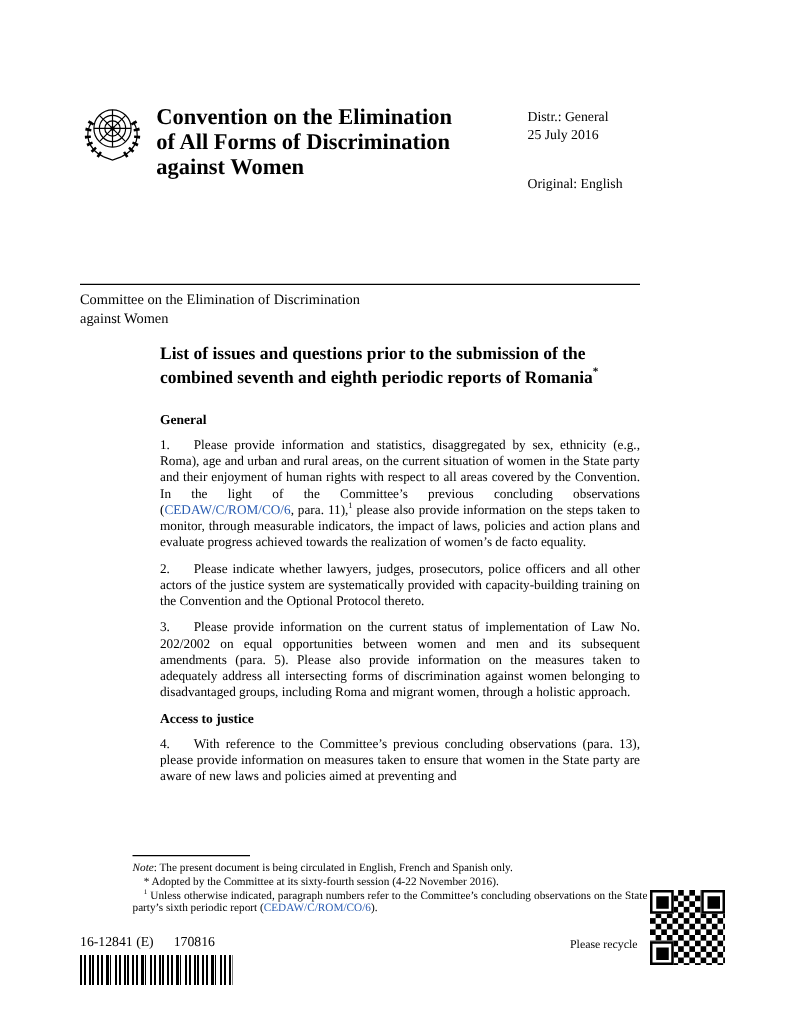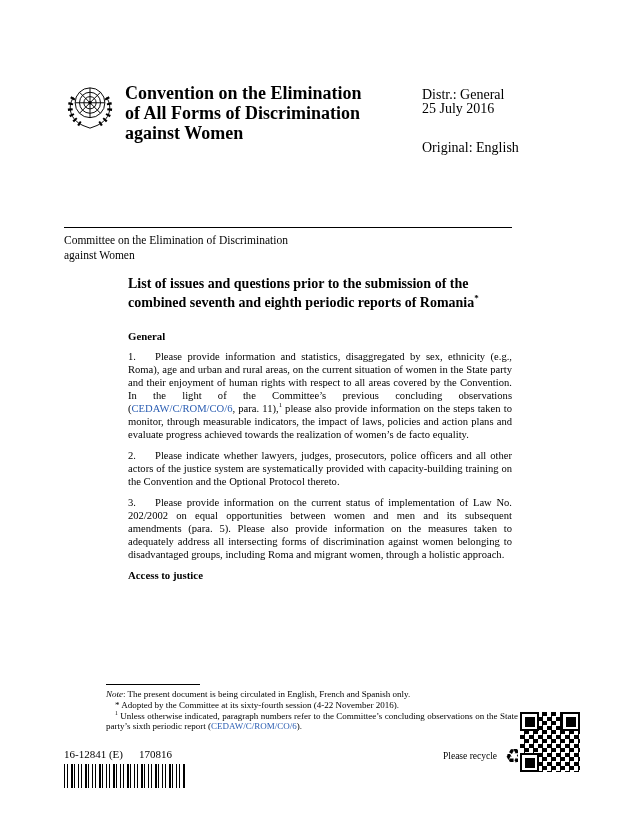--- a/index.html
+++ b/index.html
@@ -10,21 +10,21 @@
   .header-row{position:absolute;left:128px;top:46px;width:448px;display:flex;
               justify-content:space-between;align-items:baseline;
               border-bottom:1px solid #000;padding-bottom:2px;}
   .org{font-weight:bold;font-size:13px;}
   .symbol-main{font-size:21px;letter-spacing:.5px;}
   .symbol-suffix{font-size:9.5px;}
 
   .emblem{position:absolute;left:62px;top:80px;width:56px;height:56px;}
   .conv-title{position:absolute;left:125px;top:83px;font-size:18px;font-weight:bold;
               line-height:20px;white-space:pre-line;}
-  .distr{position:absolute;left:422px;top:88px;font-size:14px;line-height:13.5px;}
+  .distr{position:absolute;left:422px;top:88px;font-size:11px;line-height:13.5px;}
   .distr .orig{margin-top:26px;}
 
   .rule2{position:absolute;left:64px;top:227px;width:448px;height:1px;background:#000;}
   .committee{position:absolute;left:64px;top:233px;font-size:11.5px;font-weight:normal;
              line-height:14.5px;white-space:pre-line;}
 
   .doc-title{position:absolute;left:128px;top:274px;width:404px;margin:0;
              font-size:14px;font-weight:bold;line-height:19px;white-space:pre-line;}
   .title-mark{font-size:9px;}
 
@@ -45,21 +45,21 @@
   .fn{margin:0;}
   .fn.indent{text-indent:9px;}
 
   
   .jobnum{position:absolute;left:64px;top:748px;font-size:11px;}
   .datecode{margin-left:16px;}
   .barcode{position:absolute;left:64px;top:764px;width:122px;height:24px;
            background:repeating-linear-gradient(90deg,
              #000 0 1.5px,#fff 1.5px 3px,#000 3px 4.5px,#fff 4.5px 7px,
              #000 7px 9px,#fff 9px 10px,#000 10px 11px,#fff 11px 14px);}
-  .recycle{position:absolute;left:443px;top:746px;font-size:9.5px;
+  .recycle{position:absolute;left:456px;top:746px;font-size:9.5px;
            display:flex;align-items:center;gap:8px;}
   .recycle-icon{font-family:"DejaVu Sans",sans-serif;font-size:20px;line-height:1;}
 
   .qr{position:absolute;left:518px;top:710px;width:64px;height:64px;background:#fff;}
   .qr-pattern{position:absolute;inset:2px;
               background:repeating-conic-gradient(#000 0% 25%,#fff 0% 50%);
               background-size:9px 9px;}
   .qr-finder{position:absolute;width:15px;height:15px;border:2.5px solid #000;background:#fff;}
   .qr-finder::after{content:"";position:absolute;inset:2.5px;background:#000;}
   .qr-finder.tl{left:2px;top:2px;}
@@ -114,20 +114,21 @@
 
     <p class="para"><span class="pnum">1.</span><span>Please provide information and statistics, disaggregated by sex, ethnicity (e.g., Roma), age and urban and rural areas, on the current situation of women in the State party and their enjoyment of human rights with respect to all areas covered by the Convention. In the light of the Committee’s previous concluding observations (</span><a class="doclink">CEDAW/C/ROM/CO/6</a><span>, para. 11),</span><sup class="fnref">1</sup><span> please also provide information on the steps taken to monitor, through measurable indicators, the impact of laws, policies and action plans and evaluate progress achieved towards the realization of women’s de facto equality.</span></p>
 
     <p class="para"><span class="pnum">2.</span><span>Please indicate whether lawyers, judges, prosecutors, police officers and all other actors of the justice system are systematically provided with capacity-building training on the Convention and the Optional Protocol thereto.</span></p>
 
 
     <p class="para"><span class="pnum">3.</span><span>Please provide information on the current status of implementation of Law No. 202/2002 on equal opportunities between women and men and its subsequent amendments (para. 5). Please also provide information on the measures taken to adequately address all intersecting forms of discrimination against women belonging to disadvantaged groups, including Roma and migrant women, through a holistic approach.</span></p>
 
     <h3 class="sec">Access to justice</h3>
 
+    <p class="para"><span class="pnum">4.</span><span>With reference to the Committee’s previous concluding observations (para. 13), please provide information on measures taken to ensure that women in the State party are aware of new laws and policies aimed at preventing and</span></p>
   </div>
 
   <div class="footnotes">
     <div class="fn-rule"></div>
     <p class="fn"><i>Note</i><span>: The present document is being circulated in English, French and Spanish only.</span></p>
     <p class="fn indent"><span class="fnmark">*</span><span> Adopted by the Committee at its sixty-fourth session (4-22 November 2016).</span></p>
     <p class="fn indent"><sup>1</sup><span> Unless otherwise indicated, paragraph numbers refer to the Committee’s concluding observations on the State party’s sixth periodic report (</span><a class="doclink">CEDAW/C/ROM/CO/6</a><span>).</span></p>
   </div>
 
   <div class="jobnum"><span>16-12841 (E)</span><span class="datecode">170816</span></div>

